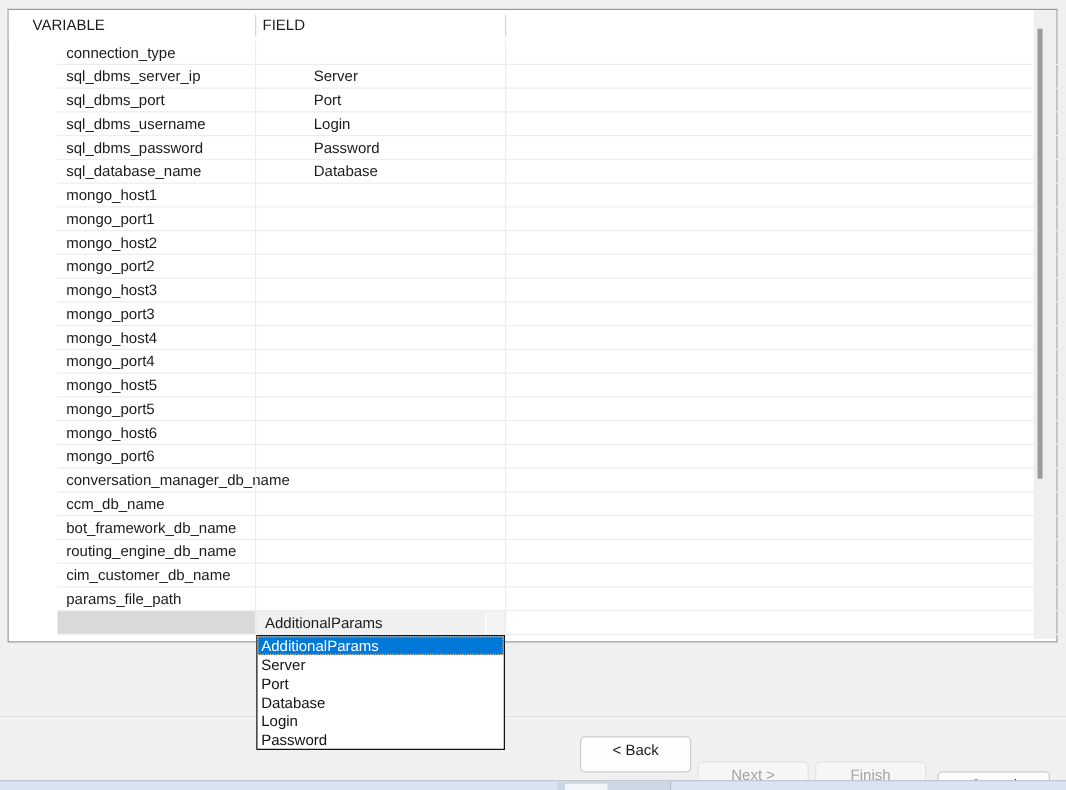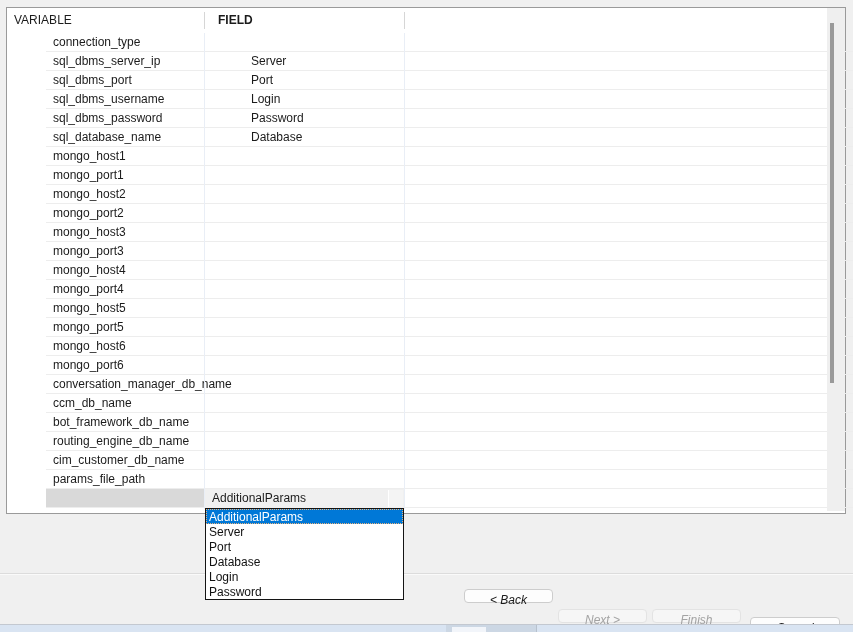--- a/index.html
+++ b/index.html
@@ -8,23 +8,23 @@
     background:#f0f0f0;
     font-family:"Liberation Sans", sans-serif;
     font-size:12px;color:#1b1b1b;
   }
   
   .panel{
     position:absolute;left:6px;top:7px;width:838px;height:505px;
     background:#ffffff;border:1px solid #9a9a9a;
   }
   .grid-header{position:absolute;left:0;top:0;width:820px;height:25px;background:#ffffff;}
-  .grid-header .hcell{position:absolute;top:5px;white-space:nowrap;color:#1b1b1b;}
+  .grid-header .hcell{position:absolute;top:5px;white-space:nowrap;color:#1b1b1b;margin-left:12px;}
   .grid-header .hcell.var{left:7px;}
-  .grid-header .hcell.field{left:211px;font-weight:bold;}
+  .grid-header .hcell.field{left:191px;}
   .hvline{position:absolute;top:4px;height:17px;width:1px;background:#d6d6d6;}
   .hvline.v1{left:197px;} .hvline.v2{left:397px;}
   .vline{position:absolute;top:25px;height:476px;width:1px;background:#e9eef6;}
   .vline.v1{left:197px;} .vline.v2{left:397px;}
   .grid-body{position:absolute;left:0;top:25px;width:820px;padding-left:39px;}
   .grid-row{position:relative;height:19px;box-sizing:border-box;border-bottom:1px solid #ededed;background:transparent;}
   .row-highlight{display:none;position:absolute;left:0;top:0;width:197px;height:18px;background:#d9d9d9;}
   .grid-row.selected .row-highlight{display:block;}
   .cell{position:absolute;top:2px;white-space:nowrap;color:#1b1b1b;}
   .cell.var{left:7px;}
@@ -37,22 +37,22 @@
   .dropdown{position:absolute;left:198px;top:500px;width:197px;background:#ffffff;border:1px solid #141414;z-index:20;}
   .dd-item{height:15px;box-sizing:border-box;padding:1px 0 0 3px;color:#111111;white-space:nowrap;}
   .dd-item.selected{background:#0078d7;color:#ffffff;outline:1px dotted #e8b27c;outline-offset:-1px;}
   
   .scroll-track{position:absolute;right:0;top:0;width:18px;height:503px;background:#efefef;}
   .scroll-thumb{position:absolute;left:3px;top:15px;width:4px;height:360px;background:#9a9a9a;}
   
   .divider{position:absolute;left:0;top:573px;width:853px;height:1px;background:#dcdcdc;}
   .divider2{position:absolute;left:0;top:574px;width:853px;height:1px;background:#fafafa;}
   .btn{
-    position:absolute;top:589px;width:89px;height:14px;box-sizing:border-box;
-    border-radius:4px;text-align:center;line-height:20px;font-style:italic;
+    position:absolute;top:589px;width:89px;height:29px;box-sizing:border-box;
+    border-radius:4px;text-align:center;line-height:20px;
   }
   .btn.enabled{background:#fdfdfd;border:1px solid #cdcdcd;color:#1b1b1b;}
   .btn.disabled{background:#f6f6f6;border:1px solid #e3e3e3;color:#a3a3a3;margin-top:20px;}
   .btn.back{left:464px;} .btn.next{left:558px;} .btn.finish{left:652px;} .btn.cancel{left:750px;width:90px;margin-top:28px;}
   
   .taskbar{position:absolute;left:0;top:624px;width:853px;height:8px;background:#d9e4f2;border-top:1px solid #c3c8d0;}
   .tb-seg{position:absolute;left:446px;top:0;width:90px;height:8px;background:#ccd7e4;}
   .tb-btn{position:absolute;left:452px;top:2px;width:34px;height:6px;background:#f2f5fa;}
   .tb-line{position:absolute;left:536px;top:0;width:1px;height:8px;background:#b7c1cd;}
 </style>

